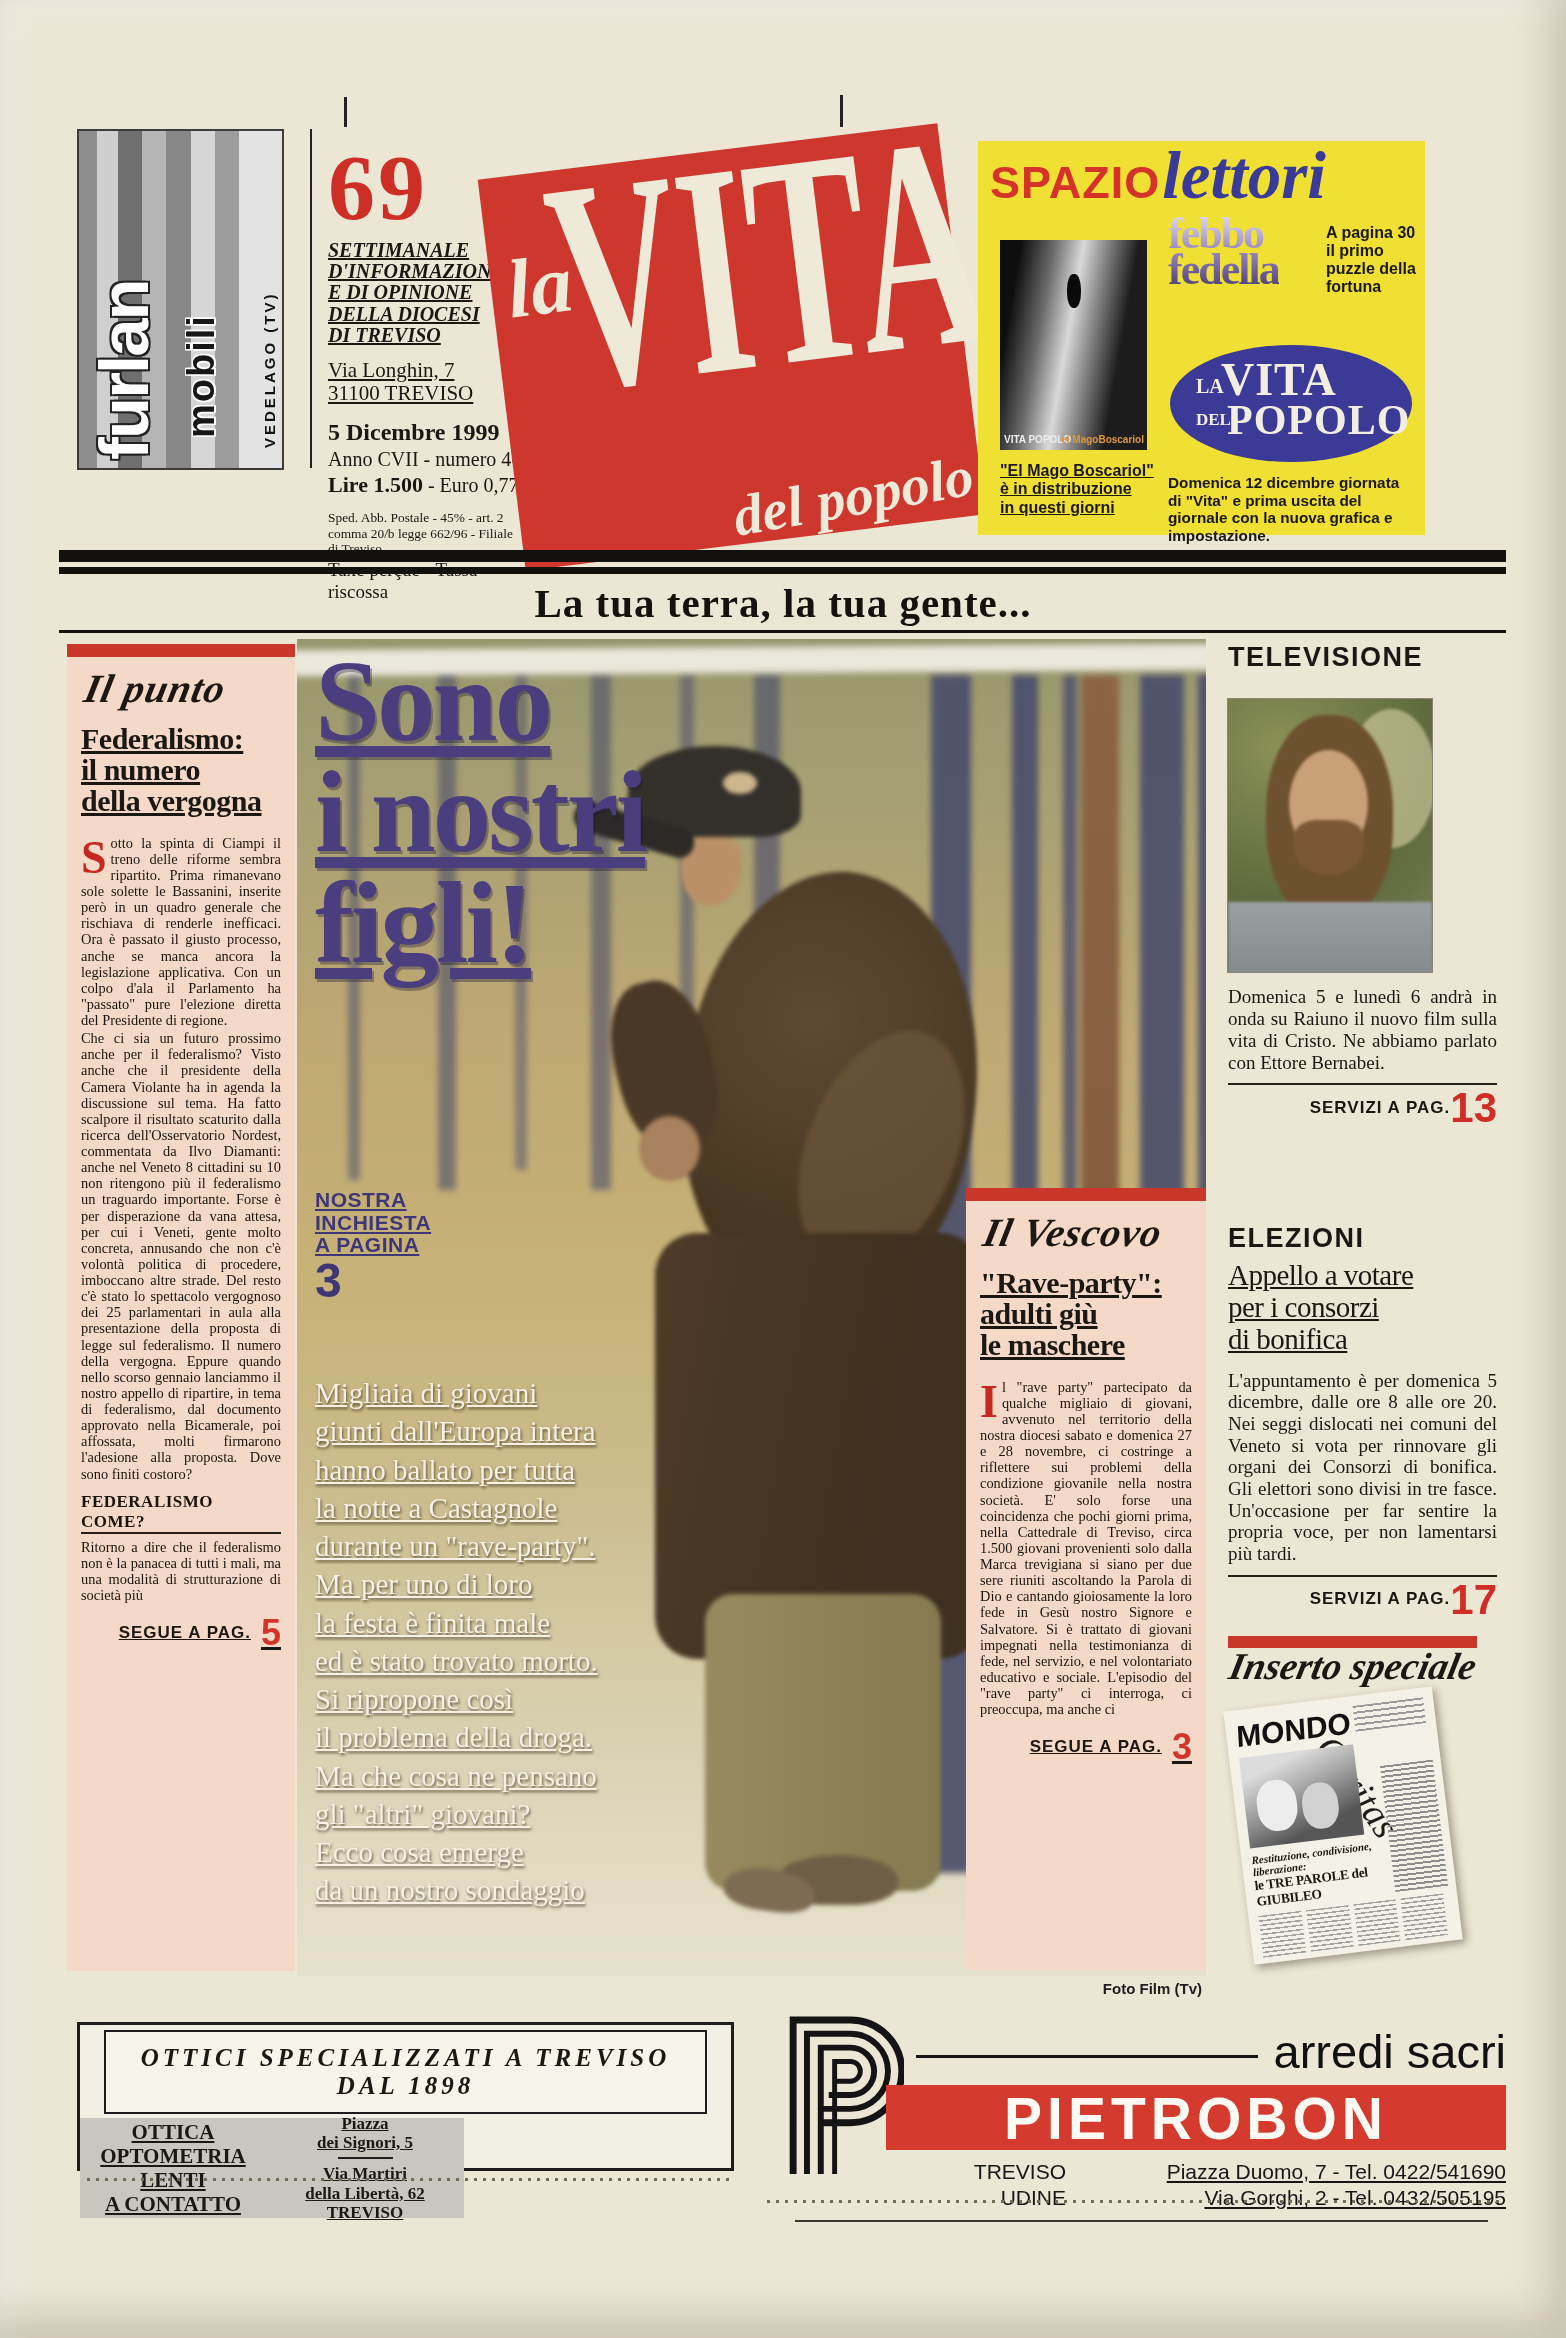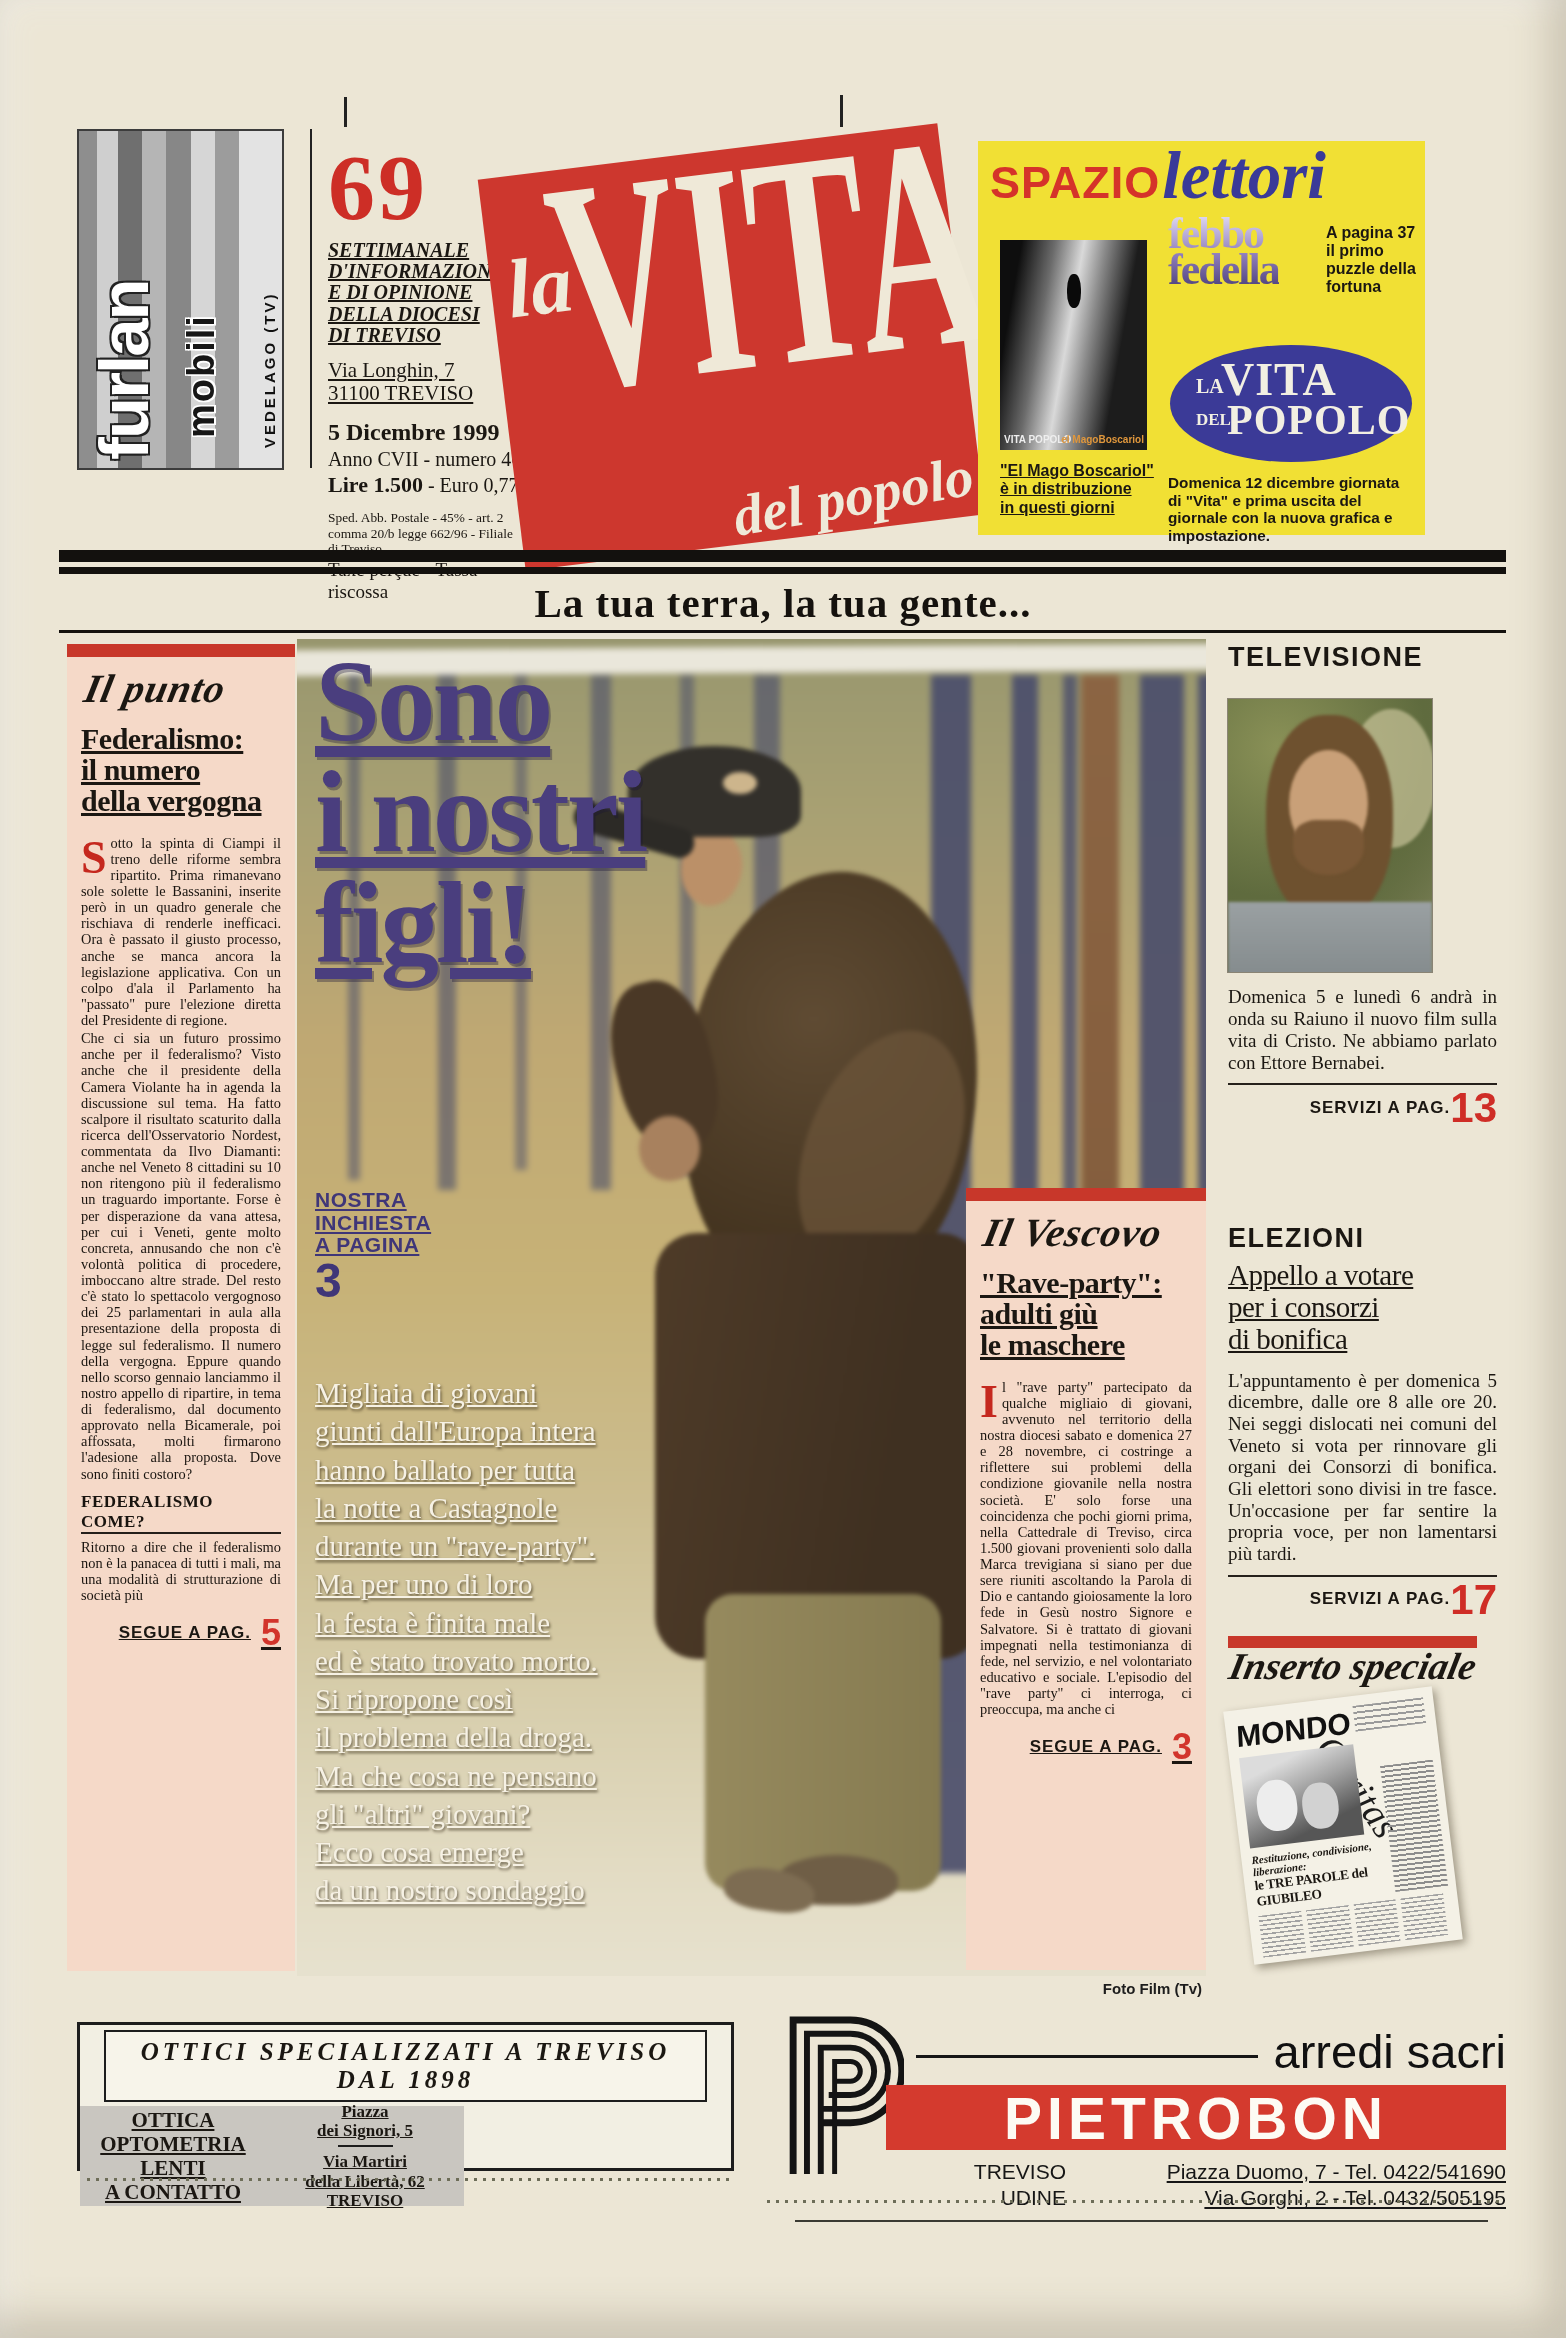--- a/index.html
+++ b/index.html
@@ -170,21 +170,21 @@
   .mp-h1{clear:both;margin-top:6px;font:bold italic 11px var(--serif);width:139px;}
   .mp-h2{font:bold 13.4px var(--serif);width:149px;letter-spacing:-0.3px;}
   .mp-cols{margin-top:6px;display:flex;gap:5px;width:186px;}
   .mp-col{flex:1;height:42px;background:repeating-linear-gradient(180deg,#a2a2a2 0 1.5px,transparent 1.5px 4.5px);}
   .ins-cap{margin-top:14px;width:279px;font:20px var(--serif);line-height:1.15;}
 
   
   .bottegal{position:absolute;left:77px;top:2022px;width:657px;height:149px;border:3px solid #1d1d1d;
     box-shadow:0 0 0 1px #f2efe2 inset,0 0 0 3px #1d1d1d00;background:#f2efe3;box-sizing:border-box;}
   .bg-head{margin:5px 24px 0 24px;border:2px solid #1d1d1d;background:#f7f4ea;text-align:center;
-    font:italic bold 25px var(--serif);letter-spacing:4px;padding:6px 0;}
+    font:italic bold 25px var(--serif);letter-spacing:4px;padding:12px 0;}
   .bg-row{display:flex;margin-top:4px;height:100px;}
   .bg-left{width:186px;background:#c9c6c0;display:flex;align-items:center;justify-content:center;text-align:center;
     font:bold 21px var(--serif);line-height:1.15;}
   .bg-mid{flex:1;position:relative;display:flex;align-items:center;justify-content:center;}
   .bg-brand{font:bold 47px var(--sans);color:#d5342c;letter-spacing:1px;transform:scaleY(1.1);}
   .bg-glass{position:absolute;}
   .bg-g1{left:69px;top:-2px;transform:rotate(-18deg);}
   .bg-g2{right:55px;bottom:-4px;transform:rotate(12deg);}
   .bg-dash1{position:absolute;left:8px;top:26px;width:69px;border-top:3px dotted #1d1d1d;}
   .bg-dash2{position:absolute;right:-8px;bottom:28px;width:79px;border-top:3px dotted #1d1d1d;}
@@ -255,21 +255,21 @@
       <div class="spz-thumb-t1">VITA POPOLO</div>
       <div class="spz-thumb-t2">el MagoBoscariol</div>
     </div>
     <div class="spz-thumbcap pre">"El Mago Boscariol"
 è in distribuzione
 in questi giorni</div>
     <div class="spz-logo">
       <div>febbo</div>
       <div>fedella</div>
     </div>
-    <div class="spz-note">A pagina 37 il primo puzzle della fortuna</div>
+    <div class="spz-note">A pagina 30 il primo puzzle della fortuna</div>
     <div class="spz-oval">
       <span class="ov-la">LA</span>
       <span class="ov-vita">VITA</span>
       <span class="ov-del">DEL</span>
       <span class="ov-popolo">POPOLO</span>
     </div>
     <div class="spz-bottom">Domenica 12 dicembre giornata di "Vita" e prima uscita del giornale con la nuova grafica e impostazione.</div>
   </div>
 
   <div class="bar1"></div>

